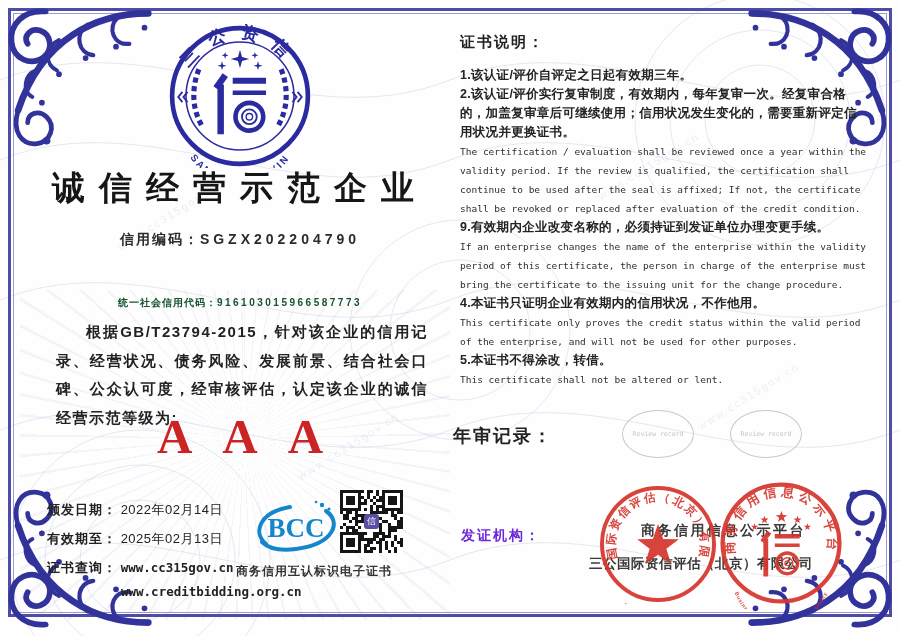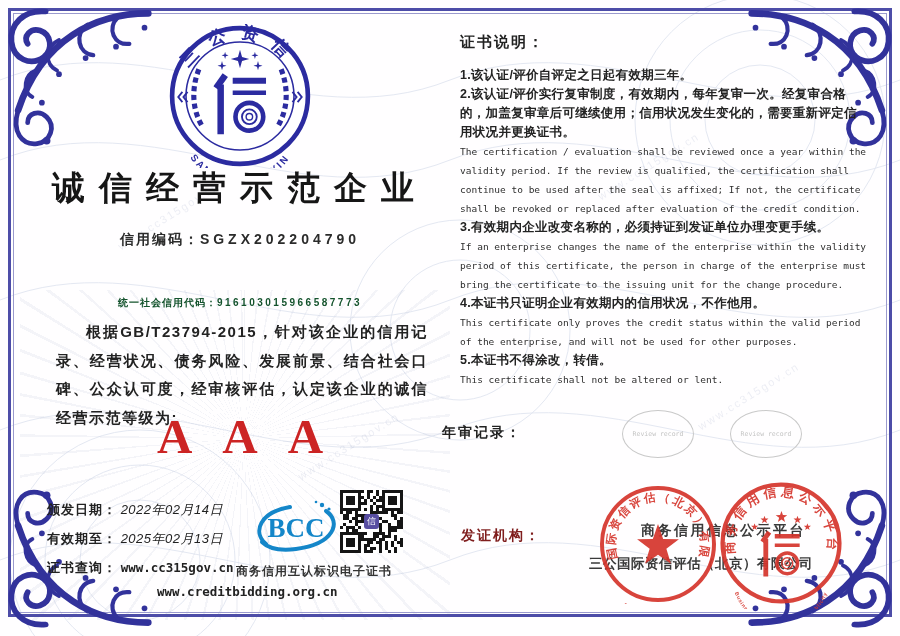--- a/index.html
+++ b/index.html
@@ -29,43 +29,43 @@
   .uscc-line{position:absolute;left:30px;top:296px;width:420px;text-align:center;
          font-size:10px;font-weight:bold;color:#14532d;letter-spacing:1px;}
   .statement{position:absolute;left:56px;top:318px;width:372px;font-size:15px;font-weight:600;
          color:#222;line-height:28.5px;letter-spacing:1.5px;text-align:justify;text-indent:2em;}
   .grade{position:absolute;left:30px;top:408px;width:420px;text-align:center;
          font-family:"Liberation Serif","DejaVu Serif",serif;font-weight:bold;
          font-size:49px;letter-spacing:30px;color:#cc2424;padding-left:30px;box-sizing:border-box;}
   .info-block{position:absolute;left:47px;top:501px;font-size:13px;color:#222;}
   .info-row{margin-bottom:11px;white-space:nowrap;}
   .info-row .lbl{font-weight:bold;letter-spacing:1px;margin-top:16px;}
-  .info-row .val{letter-spacing:.5px;font-style:italic;}
+  .info-row .val{letter-spacing:.5px;}
   .info-row .url{font-family:"DejaVu Sans Mono",monospace;font-weight:bold;font-size:12.5px;}
-  .url2{margin-left:110px;margin-top:-4px;}
+  .url2{margin-left:74px;margin-top:-4px;}
   .bcc-wrap{position:absolute;left:250px;top:498px;width:92px;height:56px;}
   .bcc-caption{position:absolute;left:232px;top:563px;width:112px;text-align:center;
          font-size:12px;font-weight:bold;color:#333;letter-spacing:1px;}
   .qr{position:absolute;left:340px;top:490px;width:63px;height:63px;}
   .qr-logo{position:absolute;left:364px;top:514px;width:15px;height:15px;background:#584ea2;border-radius:3px;
          color:#fff;font-size:9px;line-height:15px;text-align:center;}
   .qr-caption{position:absolute;left:340px;top:563px;width:64px;
          font-size:12px;font-weight:bold;color:#333;letter-spacing:1px;}
   
   .notes{position:absolute;left:460px;top:33px;width:408px;}
   .notes-heading{font-size:15px;font-weight:bold;letter-spacing:2px;color:#222;margin-bottom:14px;}
   .note-zh{font-size:12.5px;font-weight:bold;color:#232323;line-height:19px;letter-spacing:.3px;}
   .note-en{font-family:"DejaVu Sans Mono",monospace;font-size:9.5px;color:#2e2e2e;line-height:19px;}
-  .annual{position:absolute;left:442px;top:424px;font-size:14px;font-weight:bold;letter-spacing:2px;color:#222;}
+  .annual{position:absolute;left:453px;top:424px;font-size:18px;font-weight:bold;letter-spacing:2px;color:#222;}
   .oval{position:absolute;width:70px;height:46px;border:1px solid #c9c9c9;border-radius:50%;
         display:flex;align-items:center;justify-content:center;}
   .oval span{font-size:6.5px;color:#c4c4c4;font-family:"DejaVu Sans Mono",monospace;}
   .oval.o1{left:622px;top:410px;}
   .oval.o2{left:730px;top:410px;}
-  .issuer-label{position:absolute;left:461px;top:527px;font-size:14px;font-weight:bold;letter-spacing:2px;color:#7f1d1d;}
+  .issuer-label{position:absolute;left:461px;top:527px;font-size:14px;font-weight:bold;letter-spacing:2px;color:#6d28d9;}
   .issuer-line1{position:absolute;left:641px;top:522px;font-size:14px;font-weight:bold;
         letter-spacing:2.5px;color:#3a3a3a;white-space:nowrap;}
   .issuer-line2{position:absolute;left:589px;top:555px;font-size:13.5px;font-weight:bold;
         letter-spacing:.5px;color:#3a3a3a;white-space:nowrap;}
   .seal{position:absolute;opacity:.92;}
   .seal.left{left:598px;top:484px;width:120px;height:120px;}
   .seal.right{left:715px;top:477px;width:132px;height:132px;}
 </style>
 </head>
 <body>
@@ -475,21 +475,21 @@
         <rect x="54" y="60" width="3" height="3" fill="#151515"></rect>
       </svg></div>
   <div class="qr-logo">信</div>
   <div class="qr-caption">电子证书</div>
 
   <div class="notes">
     <div class="notes-heading">证书说明：</div>
     <div class="note-zh">1.该认证/评价自评定之日起有效期三年。</div>
     <div class="note-zh">2.该认证/评价实行复审制度，有效期内，每年复审一次。经复审合格的，加盖复审章后可继续使用；信用状况发生变化的，需要重新评定信用状况并更换证书。</div>
     <div class="note-en">The certification / evaluation shall be reviewed once a year within the validity period. If the review is qualified, the certification shall continue to be used after the seal is affixed; If not, the certificate shall be revoked or replaced after evaluation of the credit condition.</div>
-    <div class="note-zh">3.有效期内企业改变名称的，必须持证到发证单位办理变更手续。</div>
+    <div class="note-zh">9.有效期内企业改变名称的，必须持证到发证单位办理变更手续。</div>
     <div class="note-en">If an enterprise changes the name of the enterprise within the validity period of this certificate, the person in charge of the enterprise must bring the certificate to the issuing unit for the change procedure.</div>
     <div class="note-zh">4.本证书只证明企业有效期内的信用状况，不作他用。</div>
     <div class="note-en">This certificate only proves the credit status within the valid period of the enterprise, and will not be used for other purposes.</div>
     <div class="note-zh">5.本证书不得涂改，转借。</div>
     <div class="note-en">This certificate shall not be altered or lent.</div>
   </div>
 
   <div class="annual">年审记录：</div>
   <div class="oval o1">
       <span>Review record</span>

